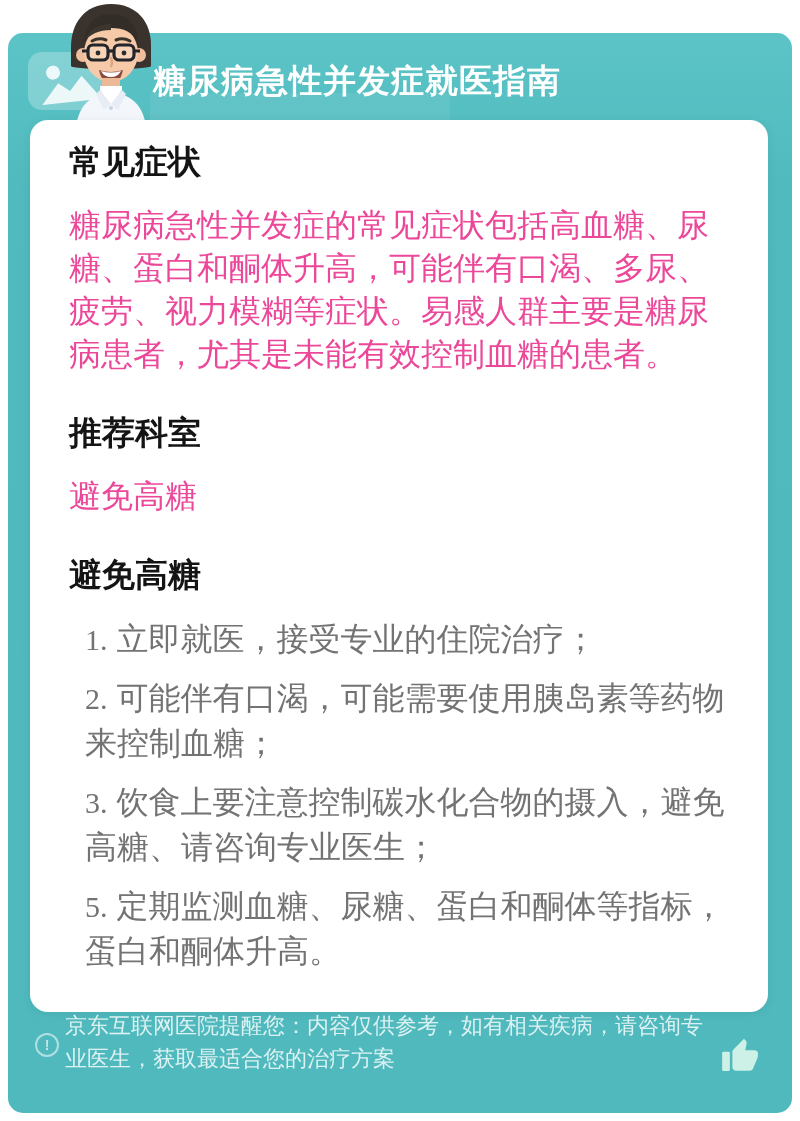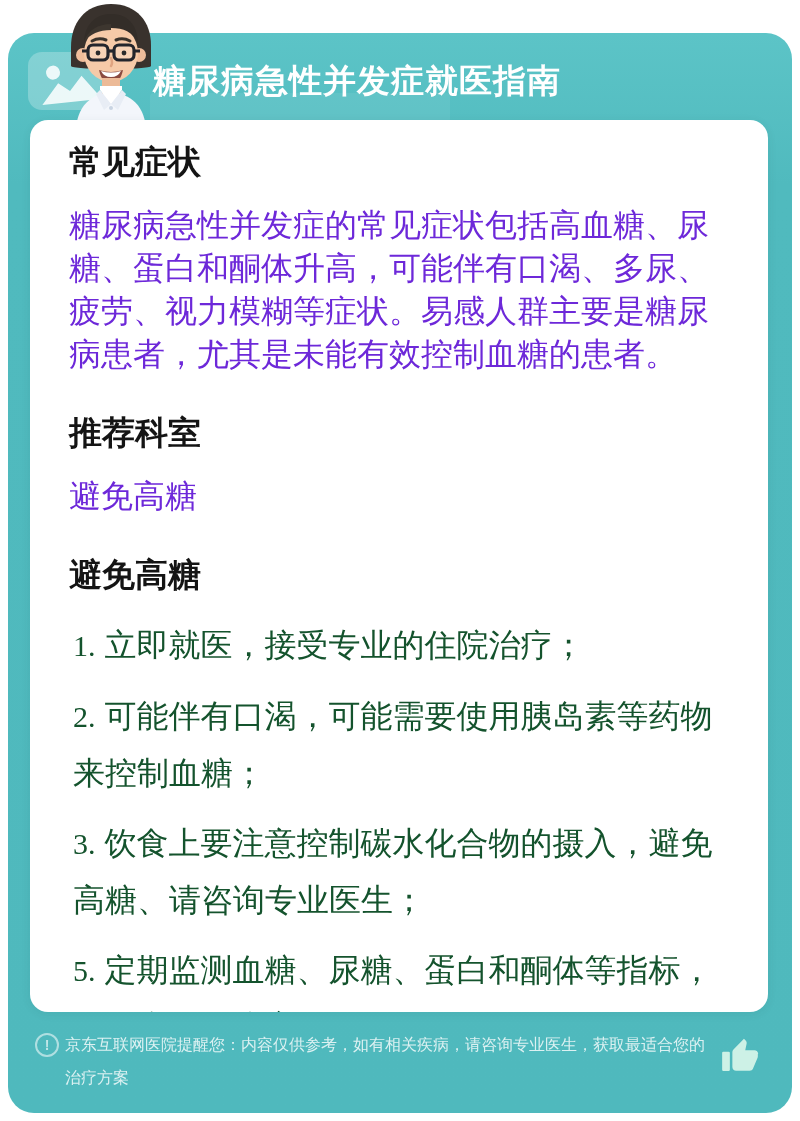--- a/index.html
+++ b/index.html
@@ -9,21 +9,21 @@
     font-family: "Liberation Sans", sans-serif;
     overflow: hidden;
   }
   .stage { position: relative; width: 800px; height: 1121px; background: #fff; }
 
   
   .teal-panel {
     position: absolute; left: 8px; top: 33px;
     width: 784px; height: 1080px;
     background: linear-gradient(180deg, #5cc4c7 0%, #50babe 14%, #4fb9bd 100%);
-    border-radius: 26px;
+    border-radius: 15px;
   }
 
   
   .header { position: absolute; left: 0; top: 0; width: 100%; height: 88px; }
   .header-glow {
     position: absolute; left: 142px; top: 60px; width: 300px; height: 30px;
     background: rgba(255,255,255,0.07); border-radius: 4px;
   }
   .photo-badge {
     position: absolute; left: 20px; top: 19px; width: 82px; height: 58px;
@@ -51,28 +51,28 @@
   .card h2 {
     margin: 0 0 20px 0;
     font-size: 33px; line-height: 44px;
     font-weight: 700; color: #141414;
   }
   .card h2.gap-top { margin-top: 35px; }
   .card p.body-text {
     margin: 0 0 20px 0;
     width: 660px;
     font-size: 32px; line-height: 43px;
-    color: #6d28d9;
+    color: #ec4899;
     word-break: break-all;
   }
   .care-item {
-    margin: 0 0 14px 4px;
+    margin: 0 0 14px 16px;
     width: 660px;
-    font-size: 32px; line-height: 56px;
-    color: #14532d;
+    font-size: 32px; line-height: 45px;
+    color: #737373;
     word-break: break-all;
   }
   .care-item .num {
     font-family: "Liberation Serif", serif;
     font-size: 30px;
     margin-right: 9px;
   }
 
   
   .footer {
@@ -86,22 +86,21 @@
     border: 2px solid rgba(255,255,255,0.55);
     border-radius: 50%;
     color: rgba(255,255,255,0.65);
     font-size: 14px; font-weight: 700;
     display: flex; align-items: center; justify-content: center;
     line-height: 1;
   }
   .disclaimer {
     flex: 0 0 auto;
     width: 652px;
-    margin-top: 19px;
-    font-size: 16px; line-height: 33px;
+    font-size: 22px; line-height: 33px;
     color: rgba(255,255,255,0.80);
     word-break: break-all;
   }
   .thumb-icon { flex: 0 0 auto; margin: 26px 0 0 2px; }
 </style>
 </head>
 <body>
 
 <div class="stage">
   <div class="teal-panel">

